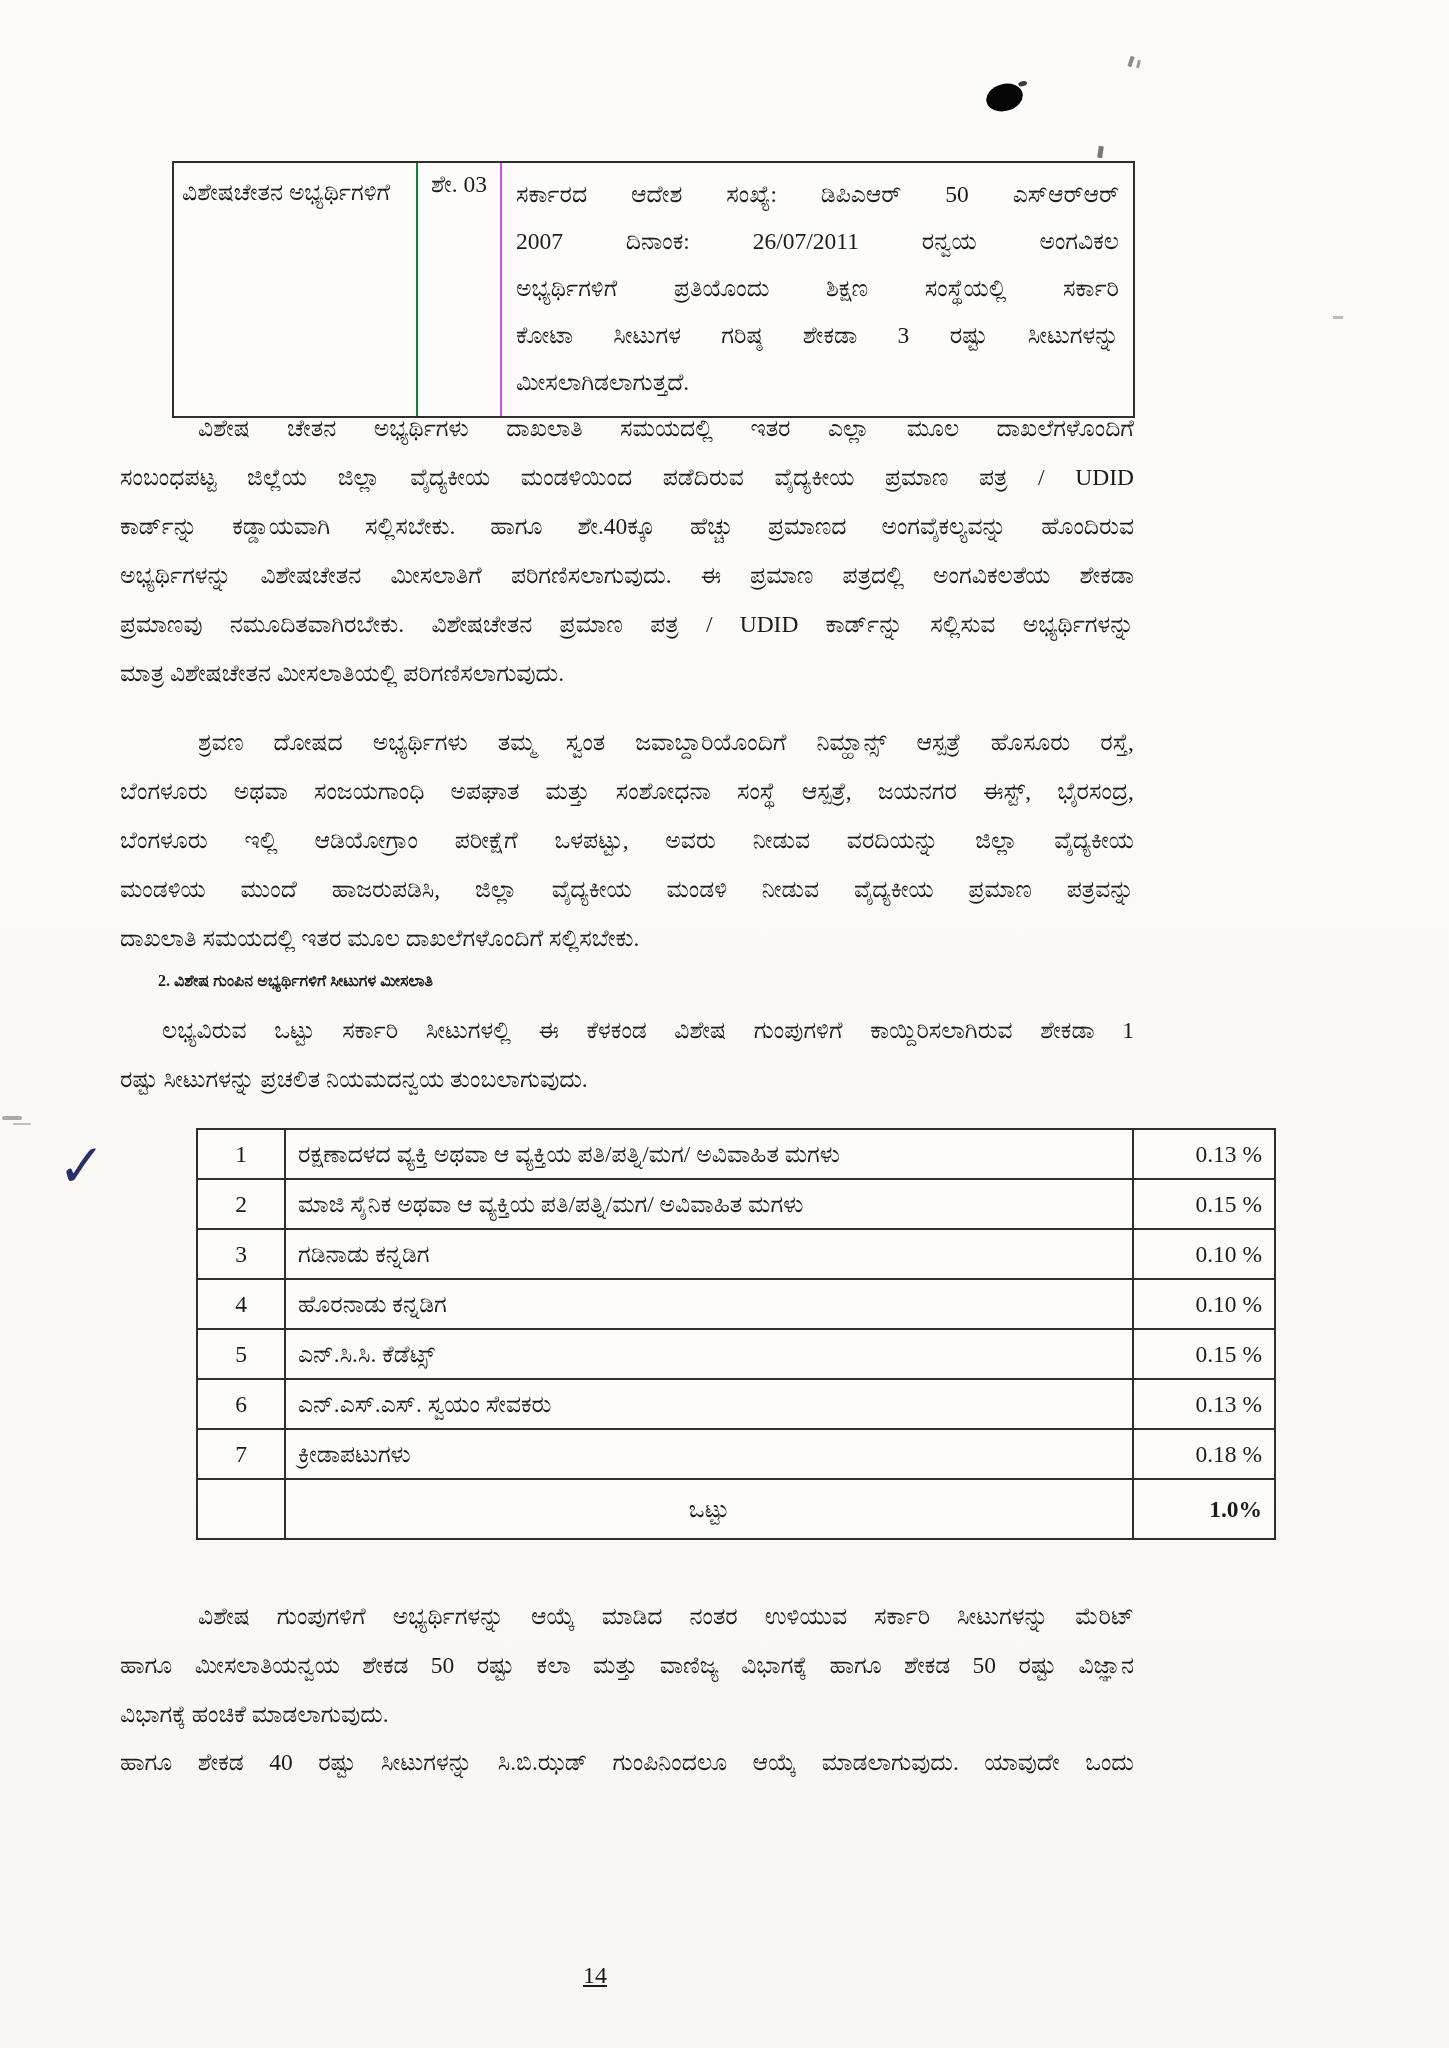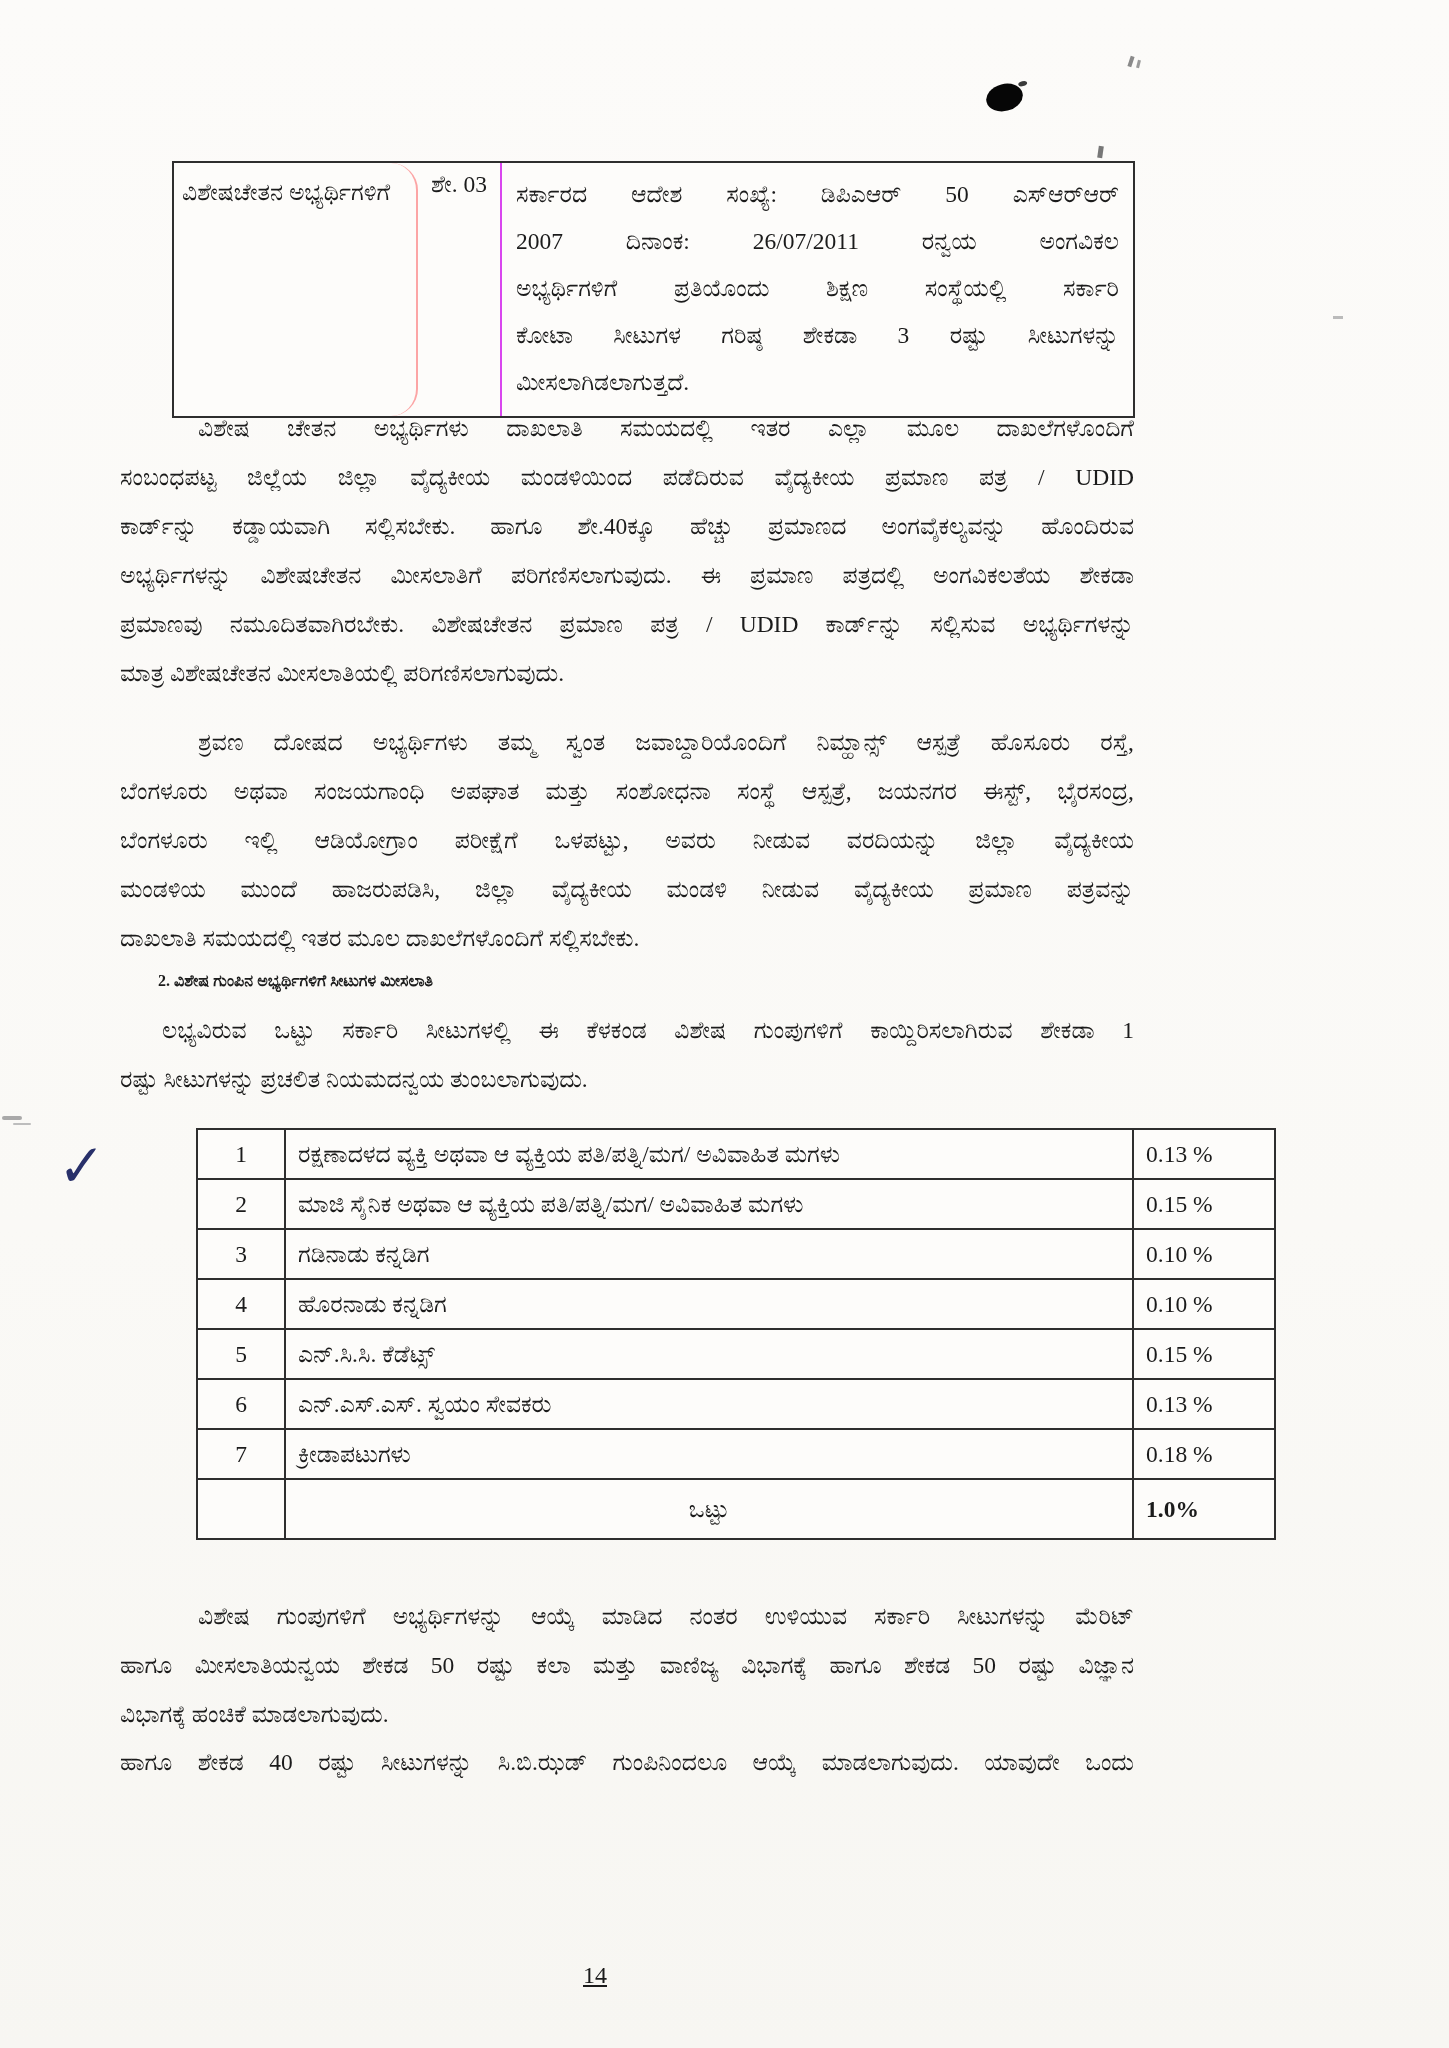--- a/index.html
+++ b/index.html
@@ -12,21 +12,21 @@
     overflow:hidden;
   }
   .scanpage { position:absolute; inset:0; background:linear-gradient(180deg,#fcfbf9 0%,#faf9f6 60%,#f7f6f2 100%); }
 
   
   .table1 {
     position:absolute; left:172px; top:161px; width:963px;
     border:2px solid #2e2e2e; display:flex; background:#fdfcfa;
   }
   .table1 .cell { font-size:23.5px; }
-  .table1 .c1 { width:244px; border-right:2px solid #fca5a5; padding:8px 8px; line-height:42px;border-radius:27px; }
+  .table1 .c1 { width:244px; border-right:2px solid #15803d; padding:8px 8px; line-height:42px; }
   .table1 .c2 { width:84px; border-right:2px solid #d946ef; padding:8px 4px; text-align:center; }
   .table1 .c3 { flex:1; padding:8px 14px 10px 14px; }
   .table1 .c3 .ln { line-height:47px; text-align:justify; text-align-last:justify; }
   .table1 .c3 .ln.last { text-align-last:left; }
 
   
   .para { position:absolute; left:120px; width:1014px; font-size:23.5px; }
   .para .ln { line-height:49px; text-align:justify; text-align-last:justify; }
   .para .ln.first { text-indent:78px; }
   .para .ln.last { text-align-last:left; }
@@ -43,21 +43,21 @@
   }
 
   
   .table2 {
     position:absolute; left:196px; top:1128px;
     border-collapse:collapse; font-size:23.5px; background:#fdfcfa;
   }
   .table2 td { border:2px solid #2e2e2e; padding:3px 12px; vertical-align:top; line-height:42px; }
   .table2 .sl  { width:88px;  text-align:center; }
   .table2 .cat { width:848px; text-align:justify; }
-  .table2 .pct { width:142px; text-align:left; white-space:nowrap; }
+  .table2 .pct { width:142px; text-align:right; white-space:nowrap; }
   .table2 .total-row .cat { text-align:center; padding:8px 12px;margin-top:23px; }
   .table2 .total-row .pct { font-weight:bold; padding:8px 12px; }
 
   
   .page-number {
     position:absolute; left:540px; top:1962px; width:110px;
     text-align:center; font-size:24px;text-decoration:underline;
   }
 
   

